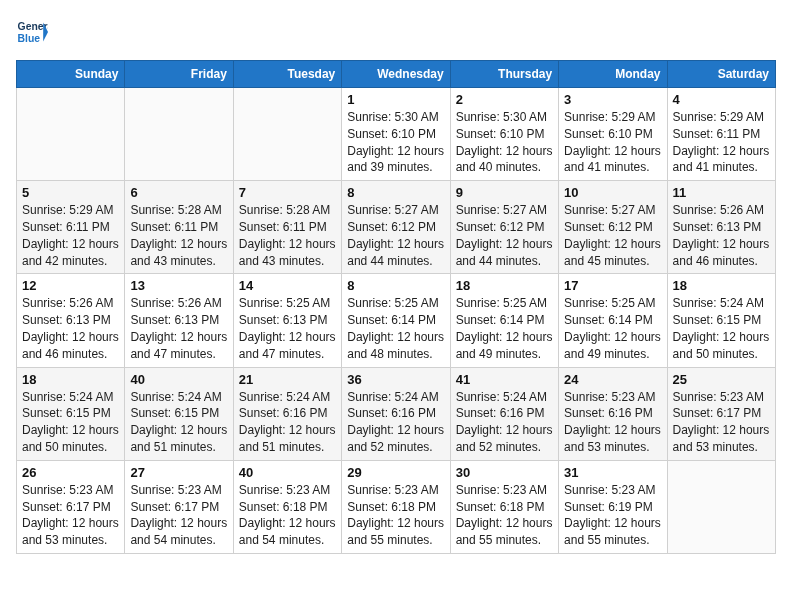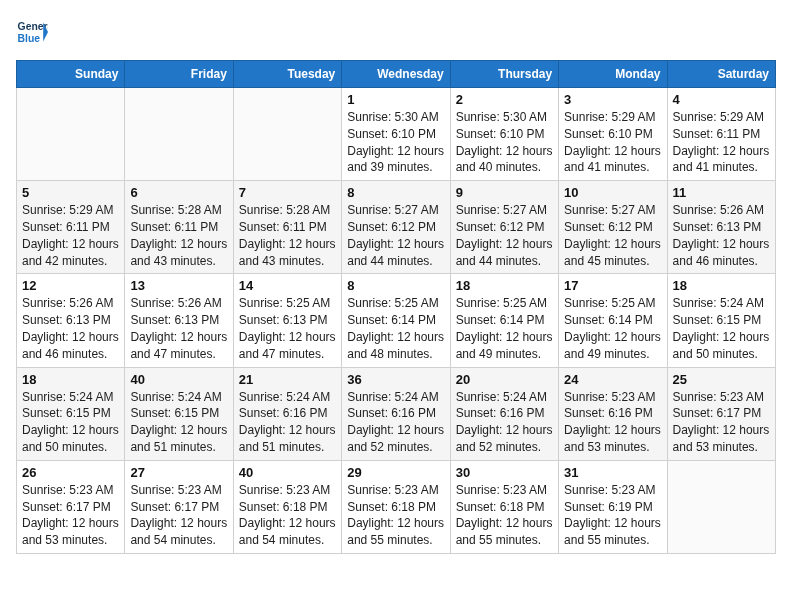--- a/index.html
+++ b/index.html
@@ -263,21 +263,21 @@
 and 51 minutes.</div>
         </td>
         <td>
           <div class="day-num">36</div>
           <div class="day-info" style="white-space: pre-line;">Sunrise: 5:24 AM
 Sunset: 6:16 PM
 Daylight: 12 hours
 and 52 minutes.</div>
         </td>
         <td>
-          <div class="day-num">20</div>
+          <div class="day-num">41</div>
           <div class="day-info" style="white-space: pre-line;">Sunrise: 5:24 AM
 Sunset: 6:16 PM
 Daylight: 12 hours
 and 52 minutes.</div>
         </td>
         <td>
           <div class="day-num">24</div>
           <div class="day-info" style="white-space: pre-line;">Sunrise: 5:23 AM
 Sunset: 6:16 PM
 Daylight: 12 hours

